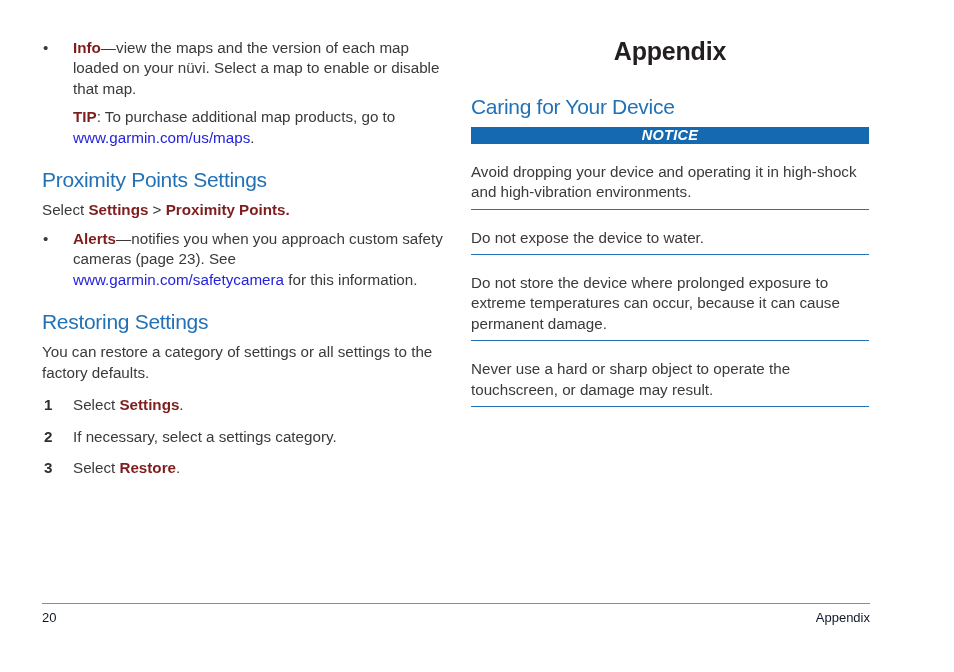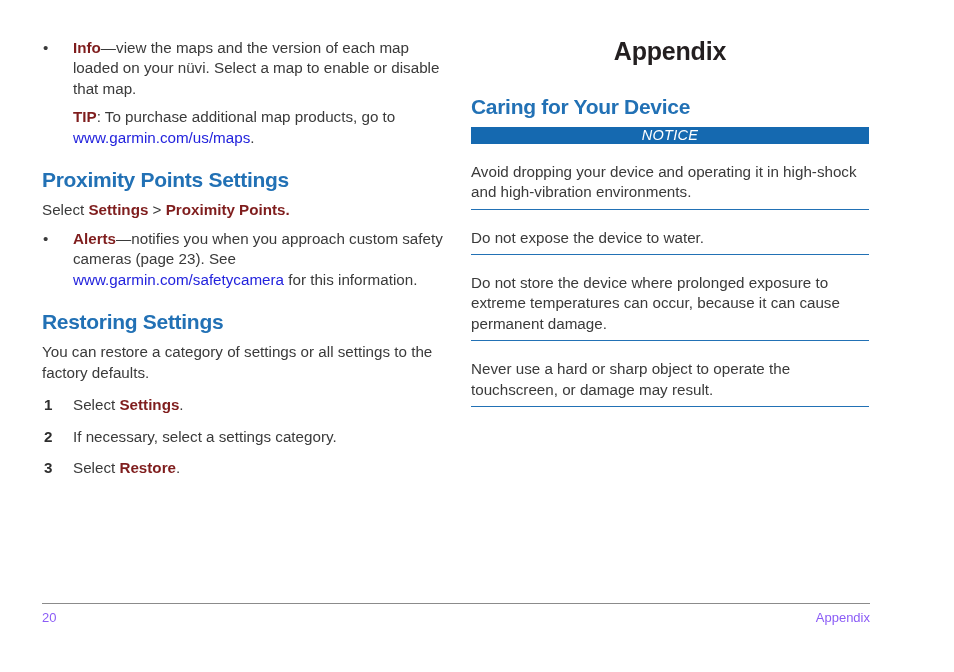--- a/index.html
+++ b/index.html
@@ -39,21 +39,21 @@
     font-size: 25px;
     font-weight: bold;
     color: #231f20;
     text-align: center;
     letter-spacing: -0.2px;
     margin: 0 0 29px 0;
     line-height: 1.1;
   }
   h2.section-head {
     font-size: 21px;
-    font-weight: bold;
+    font-weight: normal;
     color: #2271b5;
     margin: 0;
     padding: 0;
     line-height: 1.15;
     letter-spacing: -0.3px;
   }
   .body-text {
     font-size: 15.2px;
     line-height: 1.345;
     color: #3a3a3a;
@@ -96,21 +96,21 @@
     top: 0;
     font-weight: bold;
     color: #2e2e2e;
     font-size: 15.2px;
   }
 
   
   .notice-bar {
     background: #1569b0;
     color: #ffffff;
-    font-weight: normal;
+    font-weight: bold;
     font-style: italic;
     font-size: 14.5px;
     text-align: center;
     line-height: 17px;
     height: 17px;
     letter-spacing: 0.3px;
   }
   .notice-item {
     font-size: 15.2px;
     line-height: 1.345;
@@ -127,21 +127,21 @@
     width: 828px;
     height: 1px;
     background: #8b8b8b;
   }
   .footer {
     position: absolute;
     left: 42px;
     top: 610px;
     width: 828px;
     font-size: 13px;
-    color: #8b5cf6;
+    color: #0f172a;
     display: flex;
     justify-content: space-between;
     align-items: flex-start;
   }
 
   .sp-8 { height: 8px; }
   .sp-12 { height: 12px; }
   .sp-20 { height: 20px; }
 </style>
 </head>

